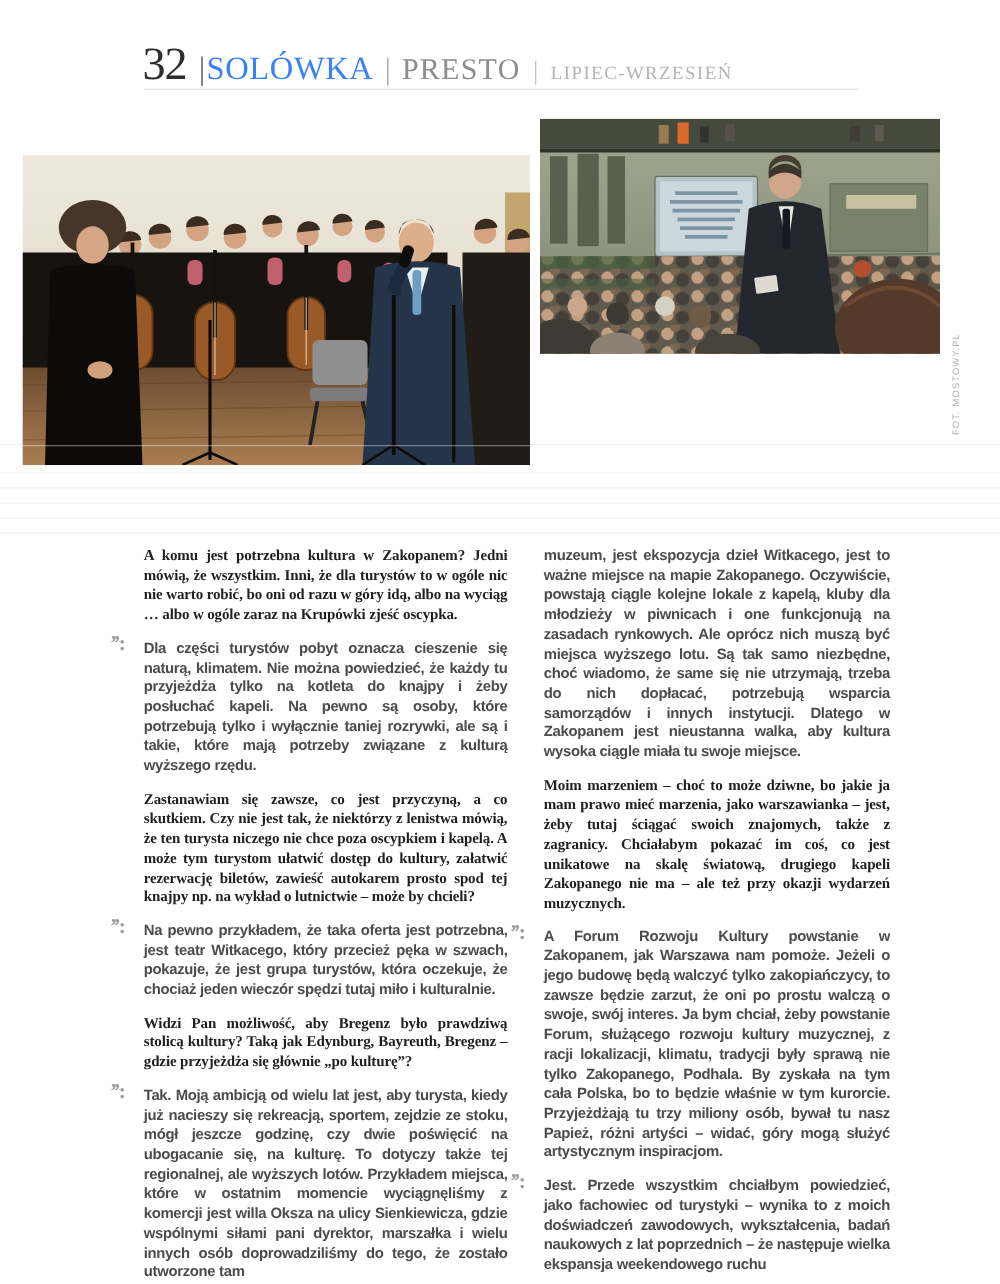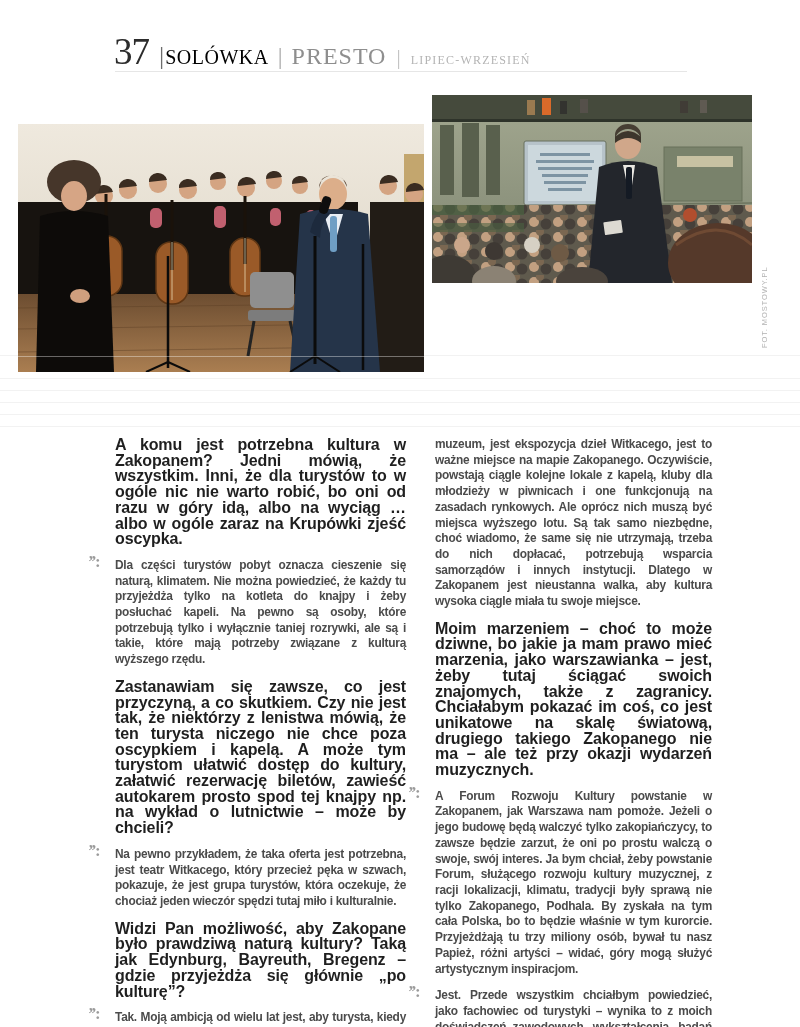--- a/index.html
+++ b/index.html
@@ -3,25 +3,25 @@
 <meta charset="utf-8">
 <style>
   html,body{margin:0;padding:0;background:#ffffff;}
   .page{position:relative;width:800px;height:1027px;background:#ffffff;overflow:hidden;
         font-family:"Liberation Sans",sans-serif;}
 
   
   .header{position:absolute;left:114px;top:30px;display:flex;align-items:baseline;white-space:nowrap;}
   .page-num{font-family:"Liberation Serif",serif;font-size:37px;color:#2c2c2c;letter-spacing:-1px;}
   .sep1{font-family:"Liberation Serif",serif;font-size:26px;color:#6d6d6d;margin:0 1px 0 10px;font-weight:300;}
-  .section-title{font-family:"Liberation Serif",serif;font-size:20px;color:#000000;letter-spacing:.5px;}
+  .section-title{font-family:"Liberation Serif",serif;font-size:26px;color:#3b82f6;letter-spacing:.5px;}
   .sep2{font-family:"Liberation Serif",serif;font-size:24px;color:#a9a9a9;margin:0 9px;font-weight:300;}
   .magazine-title{font-family:"Liberation Serif",serif;font-size:24px;color:#8e8e8e;letter-spacing:1px;}
   .sep3{font-family:"Liberation Serif",serif;font-size:21px;color:#c0c0c0;margin:0 10px;font-weight:300;}
-  .issue{font-family:"Liberation Serif",serif;font-size:12px;color:#b4b4b4;letter-spacing:1.2px;}
+  .issue{font-family:"Liberation Serif",serif;font-size:15px;color:#b4b4b4;letter-spacing:1.2px;}
   .header-rule{position:absolute;left:115px;top:71px;width:572px;height:1px;background:#e6e6e6;}
 
   
   .rule{position:absolute;left:0;width:800px;height:1px;background:rgba(130,130,130,.10);}
   .rule-on-photo{position:absolute;height:1px;background:rgba(255,255,255,.38);z-index:3;}
 
   
   .photo{position:absolute;z-index:2;}
   .photo svg{display:block;}
   .photo-left{left:18px;top:124px;width:406px;height:248px;}
@@ -29,33 +29,33 @@
 
   .caption{position:absolute;left:432px;top:289px;width:312px;font-size:9.6px;line-height:13.5px;color:#7d7d7d;}
   .credit{position:absolute;left:760px;top:348px;transform:rotate(-90deg);transform-origin:0 0;
           font-size:7.5px;color:#b2b2b2;letter-spacing:.9px;white-space:nowrap;}
 
   
   .col{position:absolute;top:437px;}
   .col-left{left:115px;width:291px;}
   .col-right{left:435px;width:277px;}
   .block{position:relative;margin-bottom:11px;text-align:justify;font-weight:bold;}
-  .block.question{font-family:Liberation Sans, sans-serif;font-weight:bold;font-size:16px;
+  .block.question{font-family:Liberation Serif, serif;font-weight:bold;font-size:12px;
                   line-height:15.7px;color:#1f1f1f;letter-spacing:-0.1px;}
   .block.answer,.block.continuation{font-size:11.9px;line-height:15.7px;color:#4b4b4b;letter-spacing:-0.25px;}
   .marker{position:absolute;left:-27px;top:-4px;font-family:"Liberation Serif",serif;
           font-size:17px;color:#9b9b9b;letter-spacing:-1.5px;}
 </style>
 </head>
 <body>
 
 <div class="page">
 
   <div class="header">
-    <span class="page-num">37</span>
+    <span class="page-num">32</span>
     <span class="sep1">|</span>
     <span class="section-title">SOLÓWKA</span>
     <span class="sep2">|</span>
     <span class="magazine-title">PRESTO</span>
     <span class="sep3">|</span>
     <span class="issue">LIPIEC-WRZESIEŃ</span>
   </div>
   <div class="header-rule"></div>
 
   <div class="rule" style="top:355px"></div>
@@ -261,23 +261,23 @@
     </svg>
   </div>
 
   <div class="credit">FOT. MOSTOWY.PL</div>
 
   <div class="col col-left">
       <div class="block question"><span class="txt">A komu jest potrzebna kultura w Zakopanem? Jedni mówią, że wszystkim. Inni, że dla turystów to w ogóle nic nie warto robić, bo oni od razu w góry idą, albo na wyciąg … albo w ogóle zaraz na Krupówki zjeść oscypka.</span></div>
       <div class="block answer"><span class="marker">’’:</span><span class="txt">Dla części turystów pobyt oznacza cieszenie się naturą, klimatem. Nie można powiedzieć, że każdy tu przyjeżdża tylko na kotleta do knajpy i żeby posłuchać kapeli. Na pewno są osoby, które potrzebują tylko i wyłącznie taniej rozrywki, ale są i takie, które mają potrzeby związane z kulturą wyższego rzędu.</span></div>
       <div class="block question"><span class="txt">Zastanawiam się zawsze, co jest przyczyną, a co skutkiem. Czy nie jest tak, że niektórzy z lenistwa mówią, że ten turysta niczego nie chce poza oscypkiem i kapelą. A może tym turystom ułatwić dostęp do kultury, załatwić rezerwację biletów, zawieść autokarem prosto spod tej knajpy np. na wykład o lutnictwie – może by chcieli?</span></div>
       <div class="block answer"><span class="marker">’’:</span><span class="txt">Na pewno przykładem, że taka oferta jest potrzebna, jest teatr Witkacego, który przecież pęka w szwach, pokazuje, że jest grupa turystów, która oczekuje, że chociaż jeden wieczór spędzi tutaj miło i kulturalnie.</span></div>
-      <div class="block question"><span class="txt">Widzi Pan możliwość, aby Zakopane było prawdziwą naturą kultury? Taką jak Edynburg, Bayreuth, Bregenz – gdzie przyjeżdża się głównie „po kulturę”?</span></div>
+      <div class="block question"><span class="txt">Widzi Pan możliwość, aby Bregenz było prawdziwą stolicą kultury? Taką jak Edynburg, Bayreuth, Bregenz – gdzie przyjeżdża się głównie „po kulturę”?</span></div>
       <div class="block answer"><span class="marker">’’:</span><span class="txt">Tak. Moją ambicją od wielu lat jest, aby turysta, kiedy już nacieszy się rekreacją, sportem, zejdzie ze stoku, mógł jeszcze godzinę, czy dwie poświęcić na ubogacanie się, na kulturę. To dotyczy także tej regionalnej, ale wyższych lotów. Przykładem miejsca, które w ostatnim momencie wyciągnęliśmy z komercji jest willa Oksza na ulicy Sienkiewicza, gdzie wspólnymi siłami pani dyrektor, marszałka i wielu innych osób doprowadziliśmy do tego, że zostało utworzone tam</span></div>
     </div>
   <div class="col col-right">
       <div class="block continuation"><span class="txt">muzeum, jest ekspozycja dzieł Witkacego, jest to ważne miejsce na mapie Zakopanego. Oczywiście, powstają ciągle kolejne lokale z kapelą, kluby dla młodzieży w piwnicach i one funkcjonują na zasadach rynkowych. Ale oprócz nich muszą być miejsca wyższego lotu. Są tak samo niezbędne, choć wiadomo, że same się nie utrzymają, trzeba do nich dopłacać, potrzebują wsparcia samorządów i innych instytucji. Dlatego w Zakopanem jest nieustanna walka, aby kultura wysoka ciągle miała tu swoje miejsce.</span></div>
-      <div class="block question"><span class="txt">Moim marzeniem – choć to może dziwne, bo jakie ja mam prawo mieć marzenia, jako warszawianka – jest, żeby tutaj ściągać swoich znajomych, także z zagranicy. Chciałabym pokazać im coś, co jest unikatowe na skalę światową, drugiego takiego Zakopanego nie ma – ale też przy okazji wydarzeń muzycznych.</span></div>
+      <div class="block question"><span class="txt">Moim marzeniem – choć to może dziwne, bo jakie ja mam prawo mieć marzenia, jako warszawianka – jest, żeby tutaj ściągać swoich znajomych, także z zagranicy. Chciałabym pokazać im coś, co jest unikatowe na skalę światową, drugiego kapeli Zakopanego nie ma – ale też przy okazji wydarzeń muzycznych.</span></div>
       <div class="block answer"><span class="marker">’’:</span><span class="txt">A Forum Rozwoju Kultury powstanie w Zakopanem, jak Warszawa nam pomoże. Jeżeli o jego budowę będą walczyć tylko zakopiańczycy, to zawsze będzie zarzut, że oni po prostu walczą o swoje, swój interes. Ja bym chciał, żeby powstanie Forum, służącego rozwoju kultury muzycznej, z racji lokalizacji, klimatu, tradycji były sprawą nie tylko Zakopanego, Podhala. By zyskała na tym cała Polska, bo to będzie właśnie w tym kurorcie. Przyjeżdżają tu trzy miliony osób, bywał tu nasz Papież, różni artyści – widać, góry mogą służyć artystycznym inspiracjom.</span></div>
       <div class="block answer"><span class="marker">’’:</span><span class="txt">Jest. Przede wszystkim chciałbym powiedzieć, jako fachowiec od turystyki – wynika to z moich doświadczeń zawodowych, wykształcenia, badań naukowych z lat poprzednich – że następuje wielka ekspansja weekendowego ruchu</span></div>
     </div>
 
 </div>
 
 </body></html>

